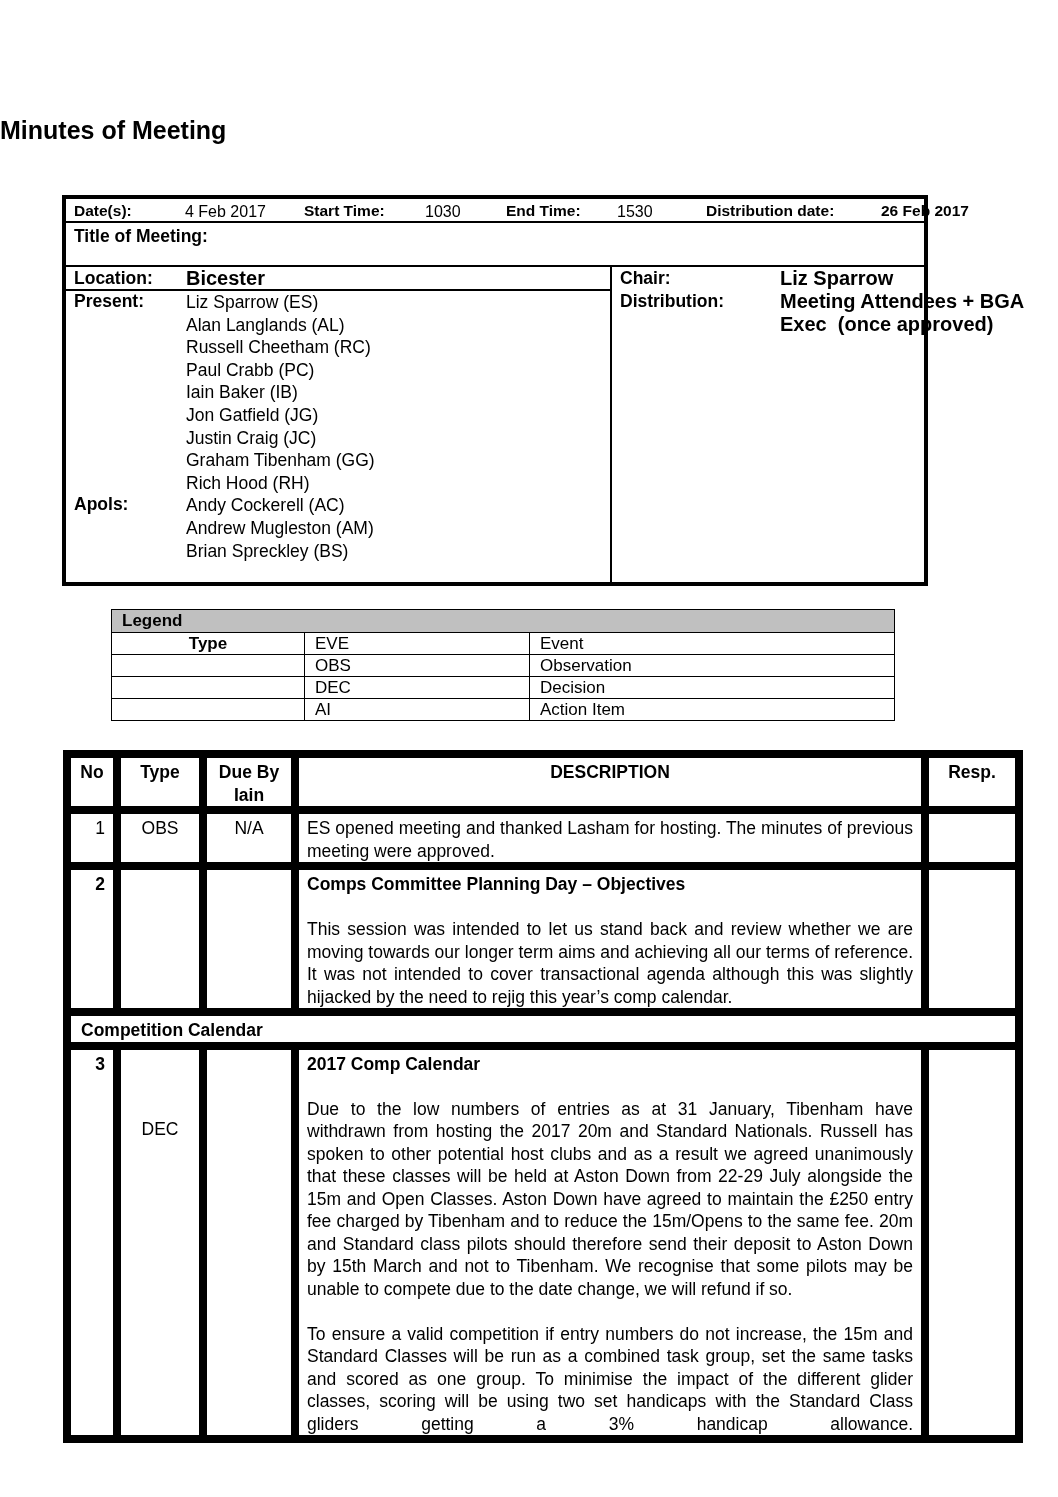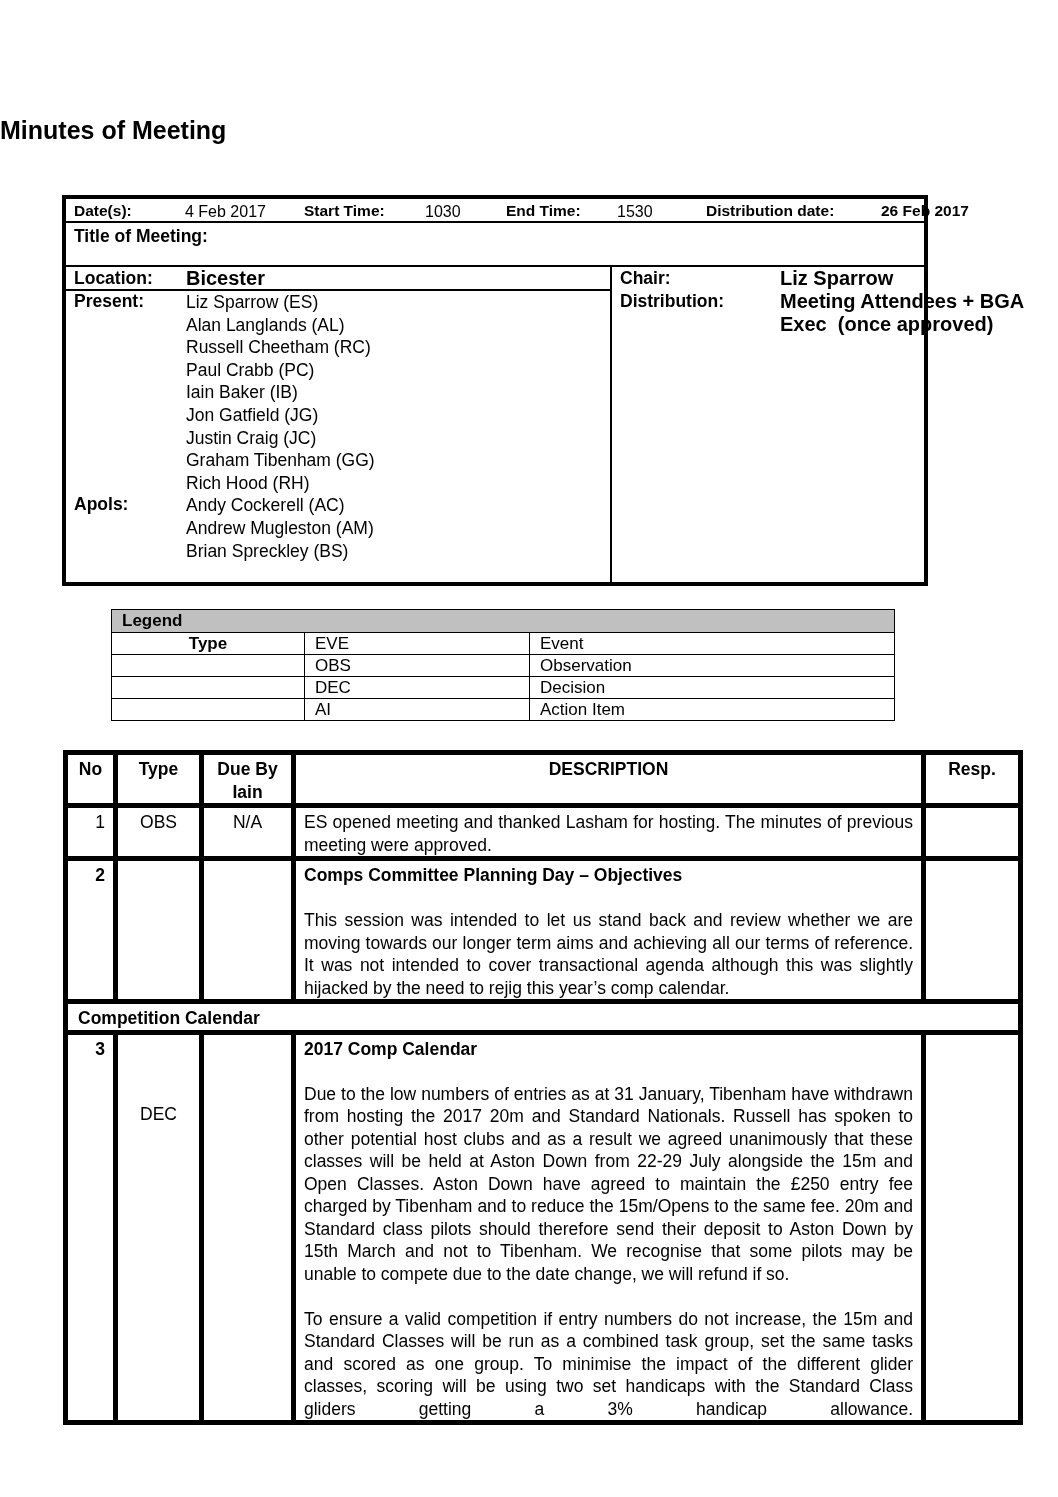--- a/index.html
+++ b/index.html
@@ -45,21 +45,21 @@
   .legend td { border: 1.5px solid #000; height: 21px; padding: 0 0 0 10px; line-height: 20px; }
   .legend .lg-head { background: #c0c0c0; font-weight: bold; height: 22px; }
   .legend .type-lbl { font-weight: bold; text-align: center; padding-left: 0; }
 
   
   .minutes {
     position: absolute; left: 63px; top: 750px; width: 960px;
     font-size: 17.5px; table-layout: fixed;
   }
   .minutes td, .minutes th {
-    border: 5px solid #000000; vertical-align: top; padding: 3px 8px 0 8px; line-height: 22.5px; margin-left: 47px;
+    border: 8px solid #000000; vertical-align: top; padding: 3px 8px 0 8px; line-height: 22.5px; margin-left: 47px;
   }
   .minutes th { font-weight: bold; text-align: center; height: 44px; }
   .minutes .sect td { font-weight: bold; padding-left: 10px; height: 22px; }
   .c-no { text-align: right; }
   .c-type, .c-due { text-align: center; }
   .desc { text-align: justify; }
   .desc p { margin: 0; }
   .desc .gap { height: 22.5px; }
   .desc .bold { font-weight: bold; text-align: left; }
   .last-line { text-align-last: justify; }

